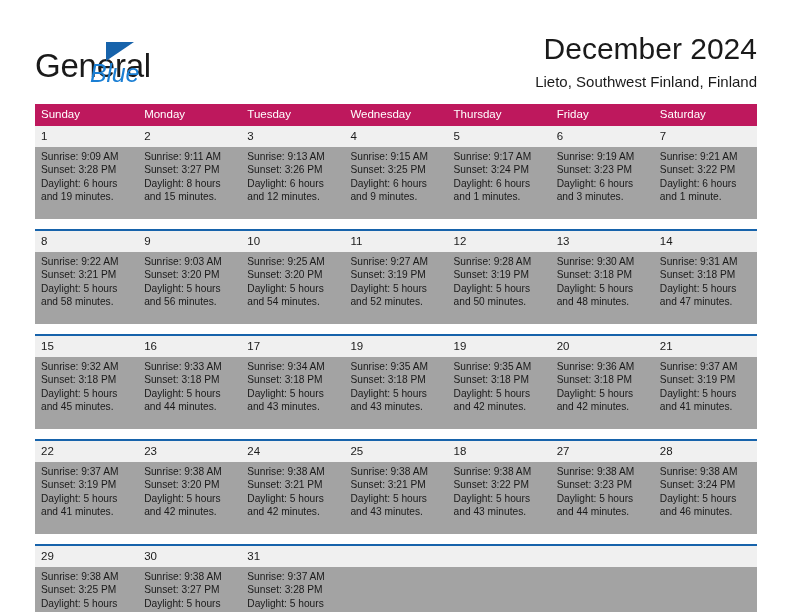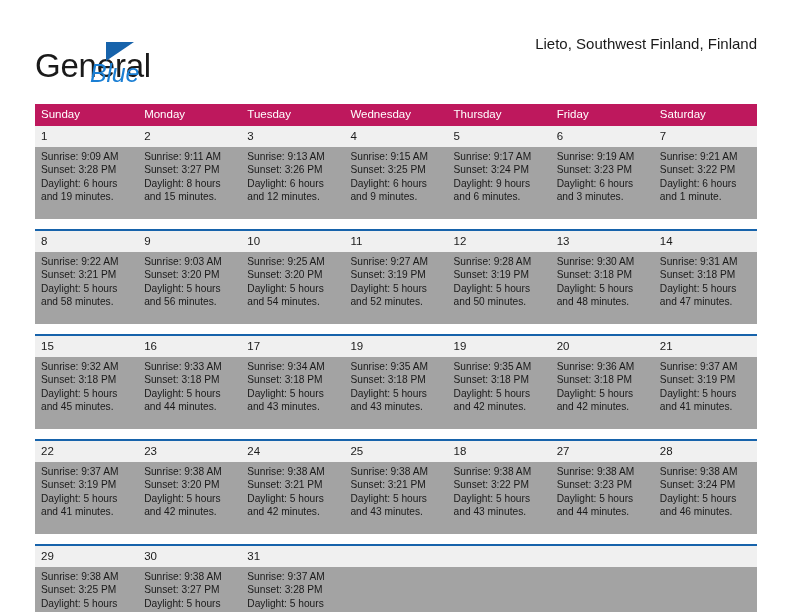--- a/index.html
+++ b/index.html
@@ -154,20 +154,21 @@
 
   <div class="header">
 
     <div class="logo">
       <span class="logo-general">General</span>
       <span class="logo-tri"></span>
       <span class="logo-blue">Blue</span>
     </div>
 
     <div class="title-block">
+      <div class="cal-title">December 2024</div>
       <div class="cal-subtitle">Lieto, Southwest Finland, Finland</div>
     </div>
 
   </div>
 
   <table class="calendar">
     <colgroup>
       <col>
         <col>
         <col>
@@ -215,21 +216,21 @@
           <div class="daylight-line">Daylight: 6 hours and 12 minutes.</div>
         </td>
         <td>
           <div>Sunrise: 9:15 AM</div>
           <div>Sunset: 3:25 PM</div>
           <div class="daylight-line">Daylight: 6 hours and 9 minutes.</div>
         </td>
         <td>
           <div>Sunrise: 9:17 AM</div>
           <div>Sunset: 3:24 PM</div>
-          <div class="daylight-line">Daylight: 9 hours and 6 minutes.</div>
+          <div class="daylight-line">Daylight: 6 hours and 1 minutes.</div>
         </td>
         <td>
           <div>Sunrise: 9:19 AM</div>
           <div>Sunset: 3:23 PM</div>
           <div class="daylight-line">Daylight: 6 hours and 3 minutes.</div>
         </td>
         <td>
           <div>Sunrise: 9:21 AM</div>
           <div>Sunset: 3:22 PM</div>
           <div class="daylight-line">Daylight: 6 hours and 1 minute.</div>

